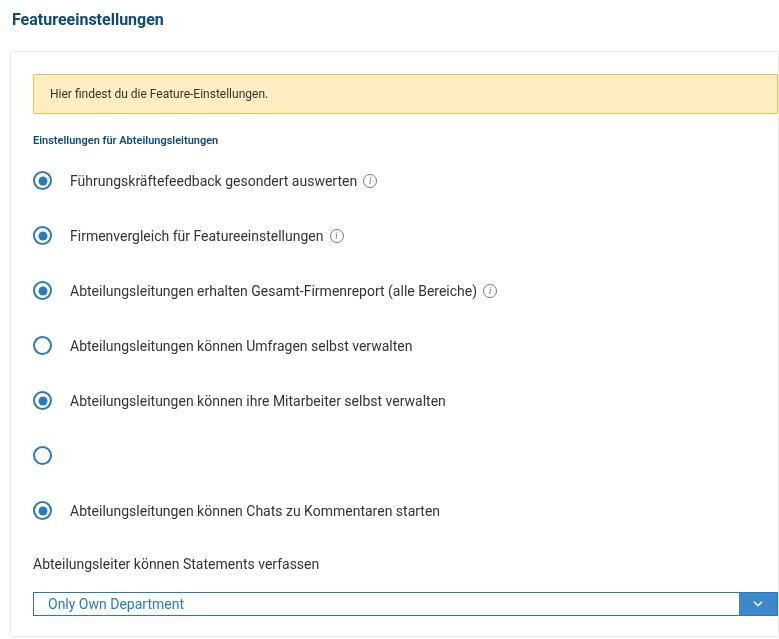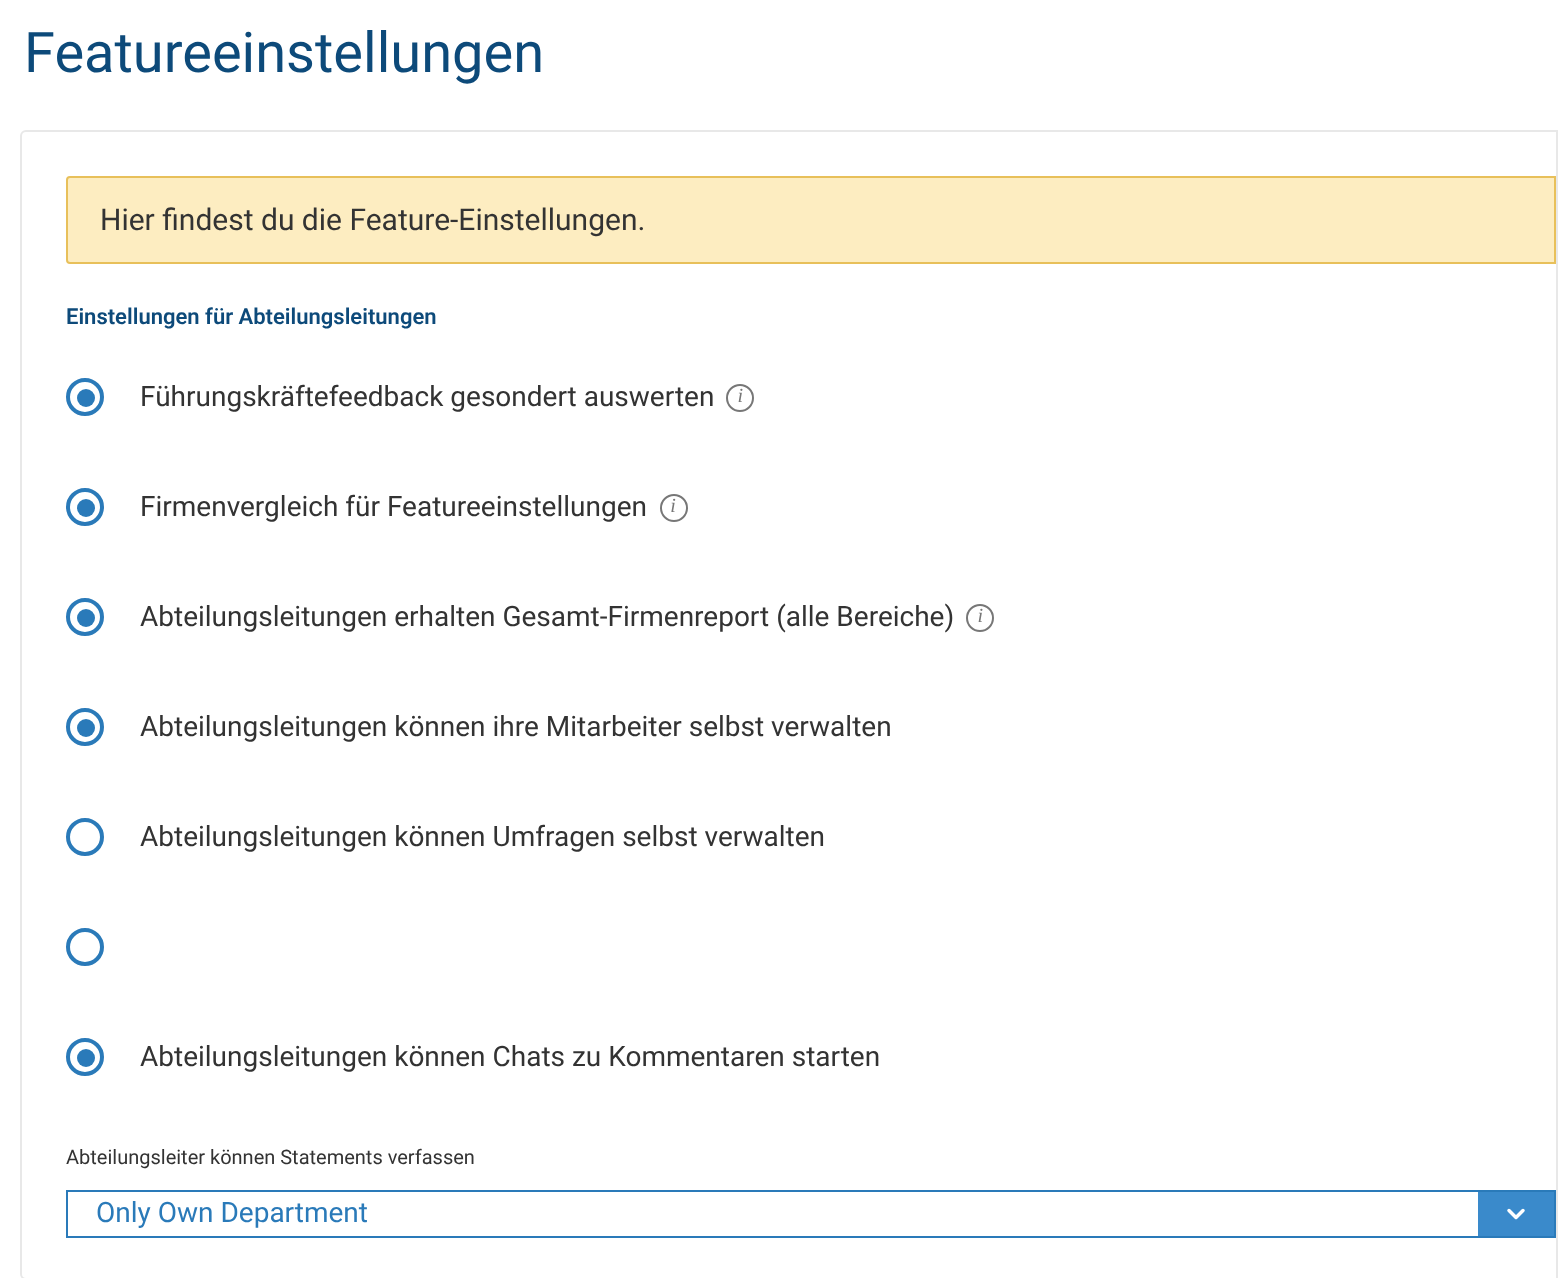--- a/index.html
+++ b/index.html
@@ -7,38 +7,38 @@
       margin: 0;
       padding: 0;
     }
     body {
       font-family: -apple-system, BlinkMacSystemFont, "Segoe UI", Roboto, Arial, sans-serif;
       background: #ffffff;
       width: 779px;
       padding: 10px 0 20px 10px;
     }
     .page-title {
-      font-size: 28px;
-      font-weight: 400;
+      font-size: 16px;
+      font-weight: 700;
       color: #0d4a7a;
       margin-bottom: 22px;
       margin-left: 2px;
     }
     .panel {
       border: 1px solid #e8e8e8;
       border-radius: 3px 0 0 3px;
       padding: 22px 0 20px 22px;
       background: #ffffff;
     }
     .info-banner {
       background: #fdedc1;
       border: 1px solid #e8c05a;
       border-radius: 2px 0 0 2px;
       padding: 12px 16px;
-      font-size: 15px;
+      font-size: 12px;
       color: #333;
       margin-bottom: 20px;
     }
     .section-title {
       font-size: 11px;
       font-weight: 600;
       color: #0d4a7a;
       margin-bottom: 24px;
     }
     .option-row {
@@ -83,23 +83,23 @@
       align-items: center;
       justify-content: center;
       font-size: 10px;
       color: #777;
       font-style: italic;
       font-family: Georgia, serif;
       line-height: 1;
       cursor: pointer;
     }
     .select-label {
-      font-size: 10px;
+      font-size: 14px;
       color: #333;
-      margin-bottom: 10px;
+      margin-bottom: 20px;
     }
     .select-wrapper {
       display: flex;
       border: 1px solid #2a7ab9;
       height: 24px;
       cursor: pointer;
     }
     .select-value {
       flex: 1;
       padding: 0 14px;
@@ -147,29 +147,29 @@
         </div>
       </div>
       <div class="option-row">
         <div class="radio selected"></div>
         <div class="option-label">
           <span>Abteilungsleitungen erhalten Gesamt-Firmenreport (alle Bereiche)</span>
           <span class="info-icon">i</span>
         </div>
       </div>
       <div class="option-row">
+        <div class="radio"></div>
+        <div class="option-label">
+          <span>Abteilungsleitungen können Umfragen selbst verwalten</span>
+        </div>
+      </div>
+      <div class="option-row">
         <div class="radio selected"></div>
         <div class="option-label">
           <span>Abteilungsleitungen können ihre Mitarbeiter selbst verwalten</span>
-        </div>
-      </div>
-      <div class="option-row">
-        <div class="radio"></div>
-        <div class="option-label">
-          <span>Abteilungsleitungen können Umfragen selbst verwalten</span>
         </div>
       </div>
       <div class="option-row">
         <div class="radio"></div>
       </div>
       <div class="option-row">
         <div class="radio selected"></div>
         <div class="option-label">
           <span>Abteilungsleitungen können Chats zu Kommentaren starten</span>
         </div>

